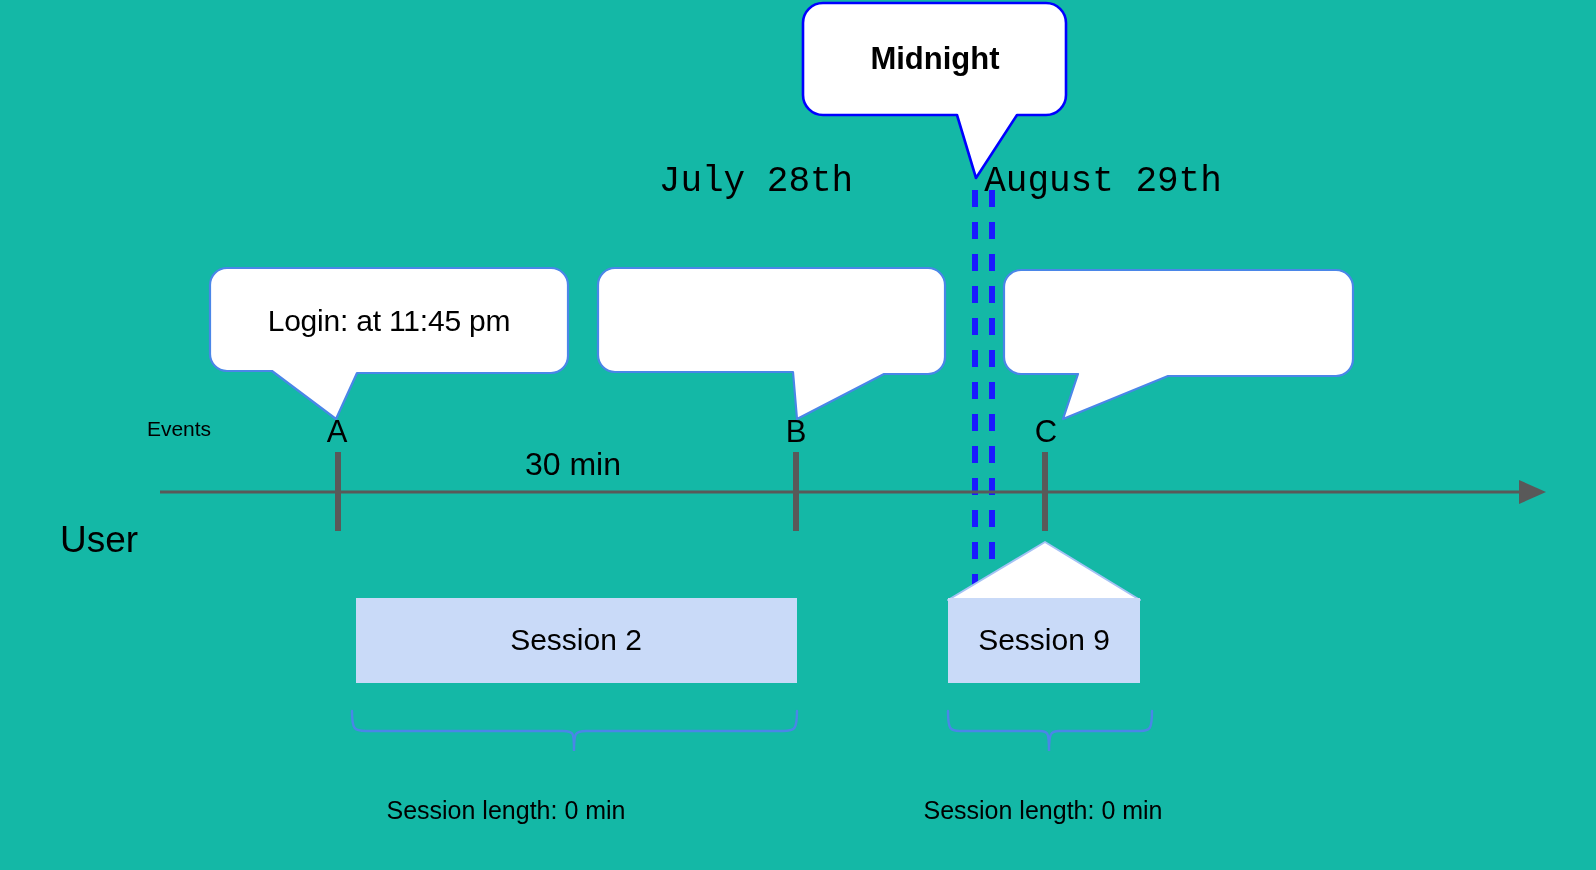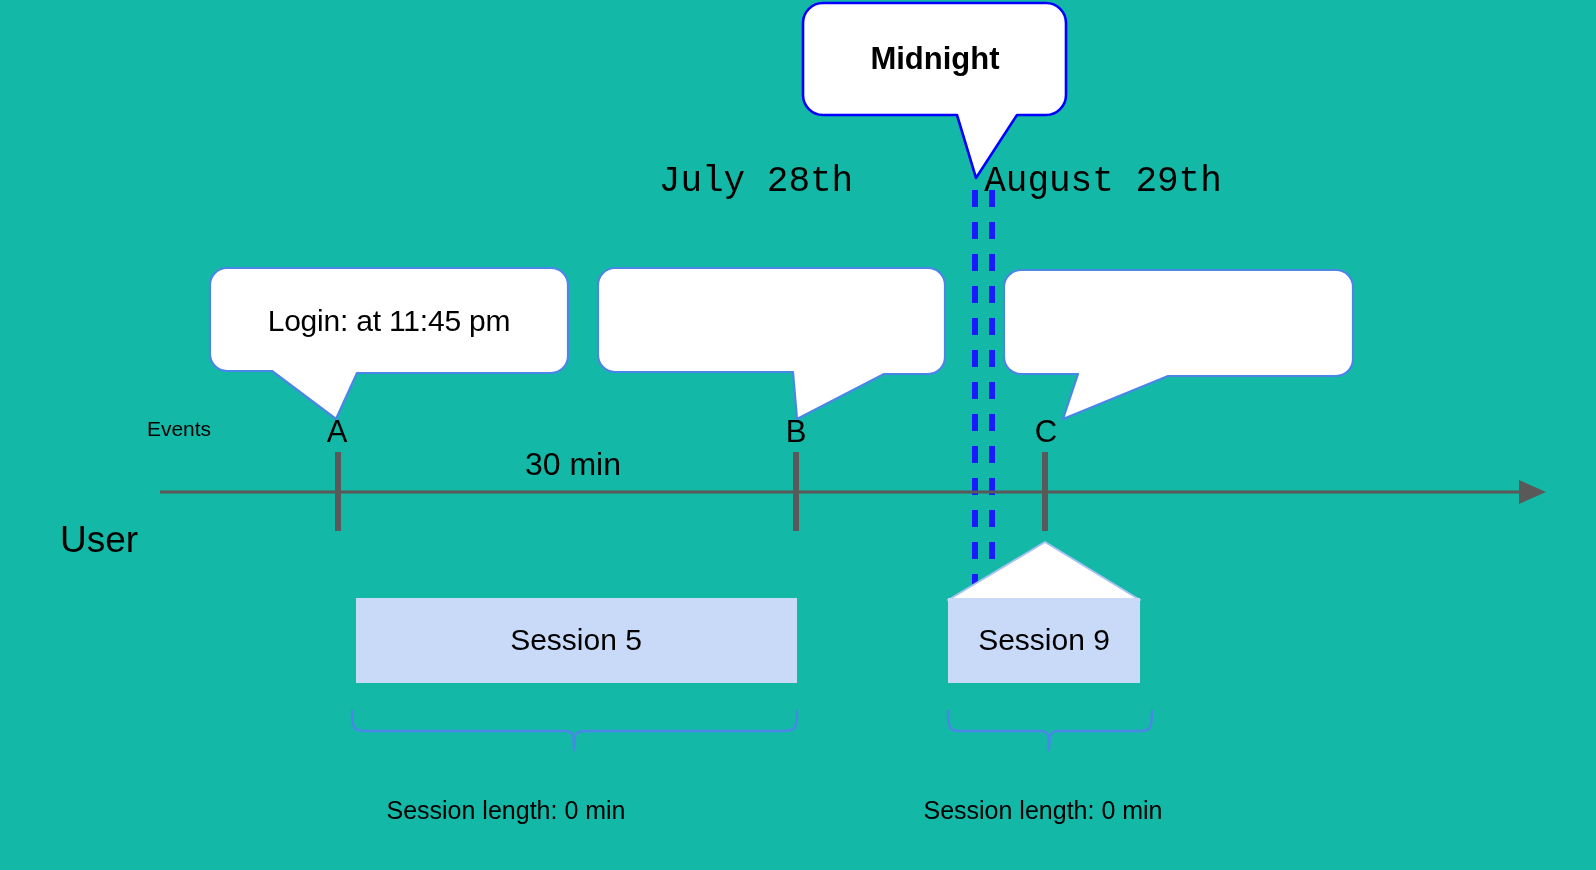--- a/index.html
+++ b/index.html
@@ -179,19 +179,19 @@
 
   <div class="txt event-letter ctr" style="left:337px; top:416px;">A</div>
   <div class="txt event-letter ctr" style="left:796px; top:416px;">B</div>
   <div class="txt event-letter ctr" style="left:1046px; top:416px;">C</div>
 
   <div class="txt events-label ctr" style="left:179px; top:418px;">Events</div>
   <div class="txt user-label" style="left:60px; top:478px;margin-top:43px;">User</div>
 
   <div class="txt min-label ctr" style="left:573px; top:448px;">30 min</div>
 
-  <div class="txt session-label ctr" style="left:576px; top:625px;">Session 5</div>
+  <div class="txt session-label ctr" style="left:576px; top:625px;">Session 2</div>
   <div class="txt session-label ctr" style="left:1044px; top:625px;">Session 9</div>
 
   <div class="txt sesslen-label ctr" style="left:506px; top:798px;">Session length: 0 min</div>
   <div class="txt sesslen-label ctr" style="left:1043px; top:798px;">Session length: 0 min</div>
 
 </div>
 
 </body></html>

